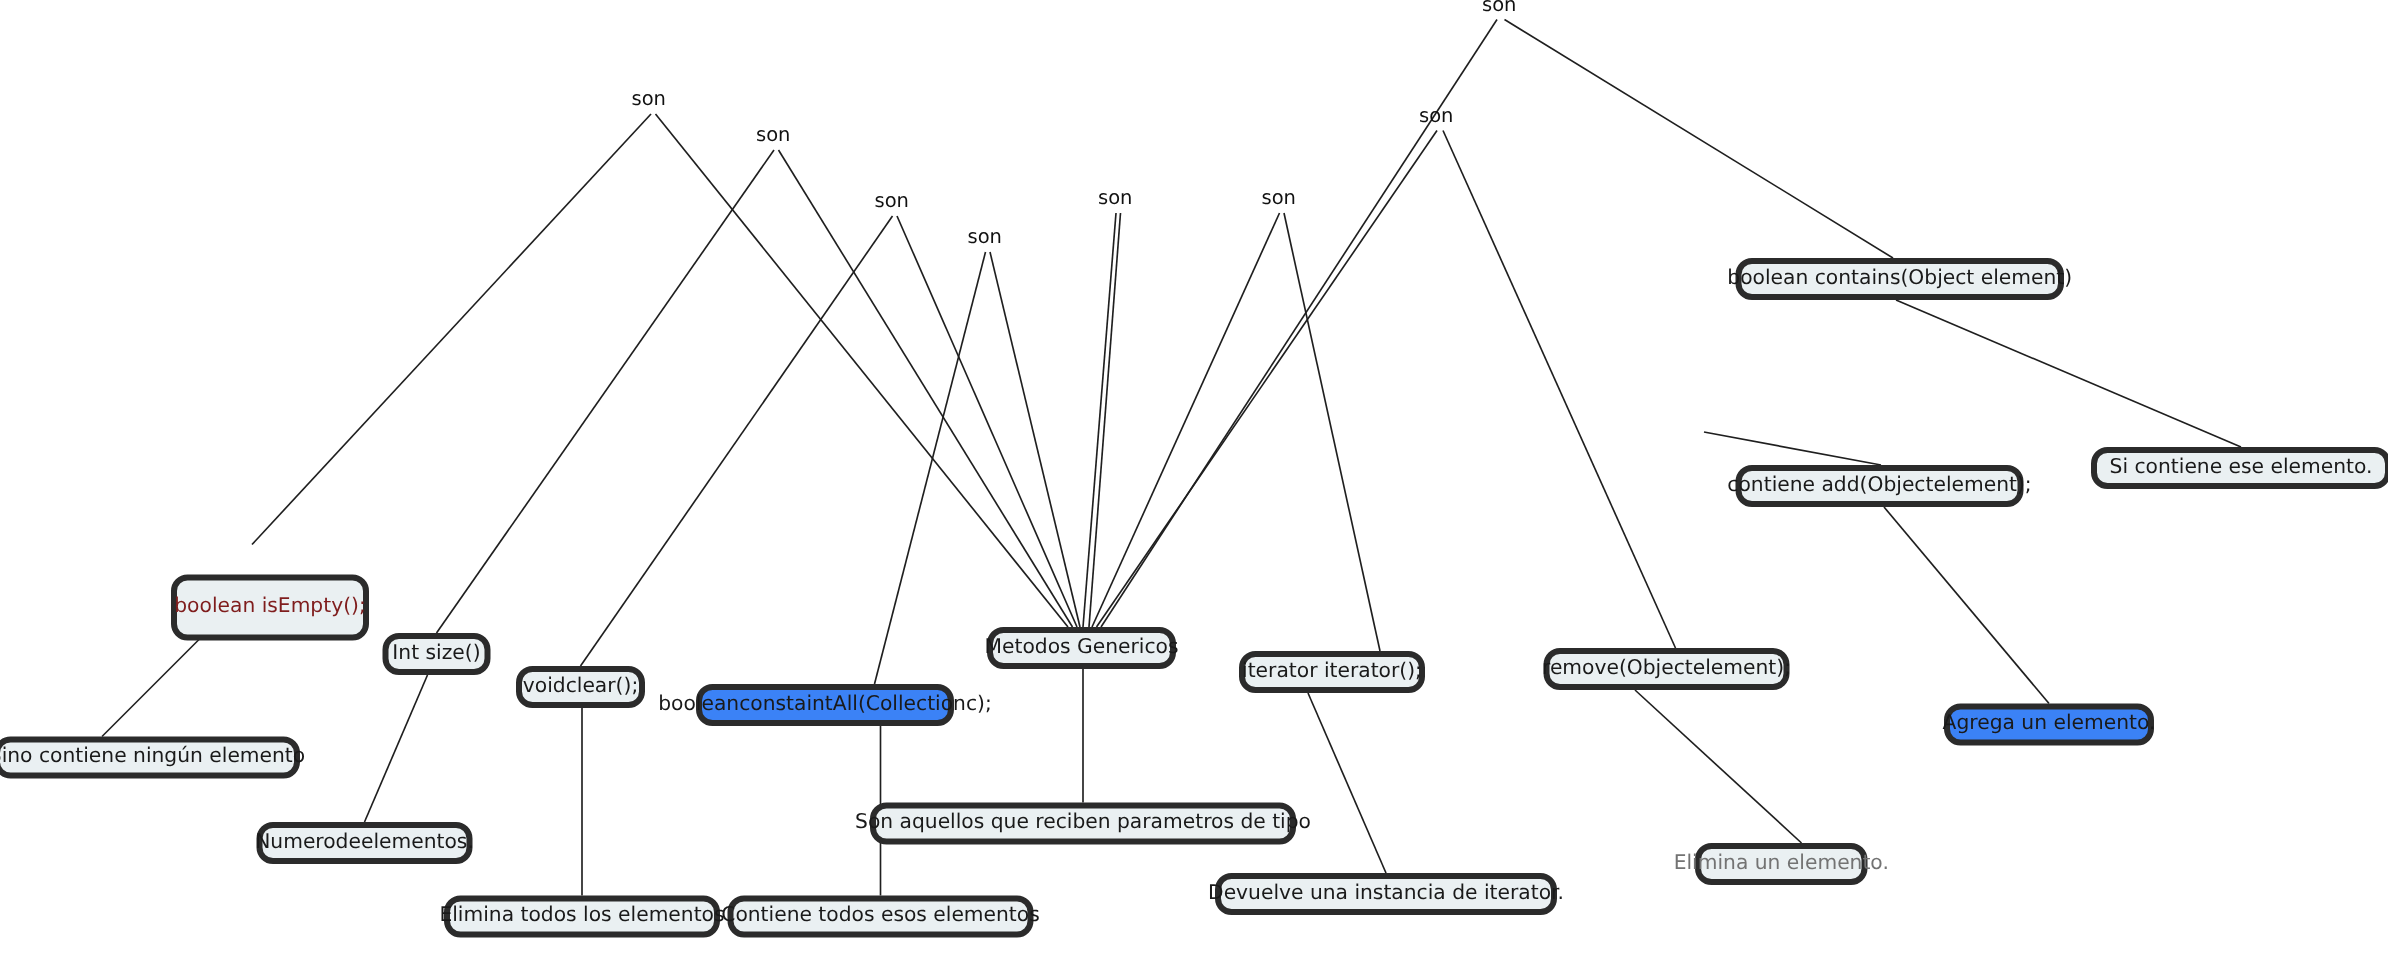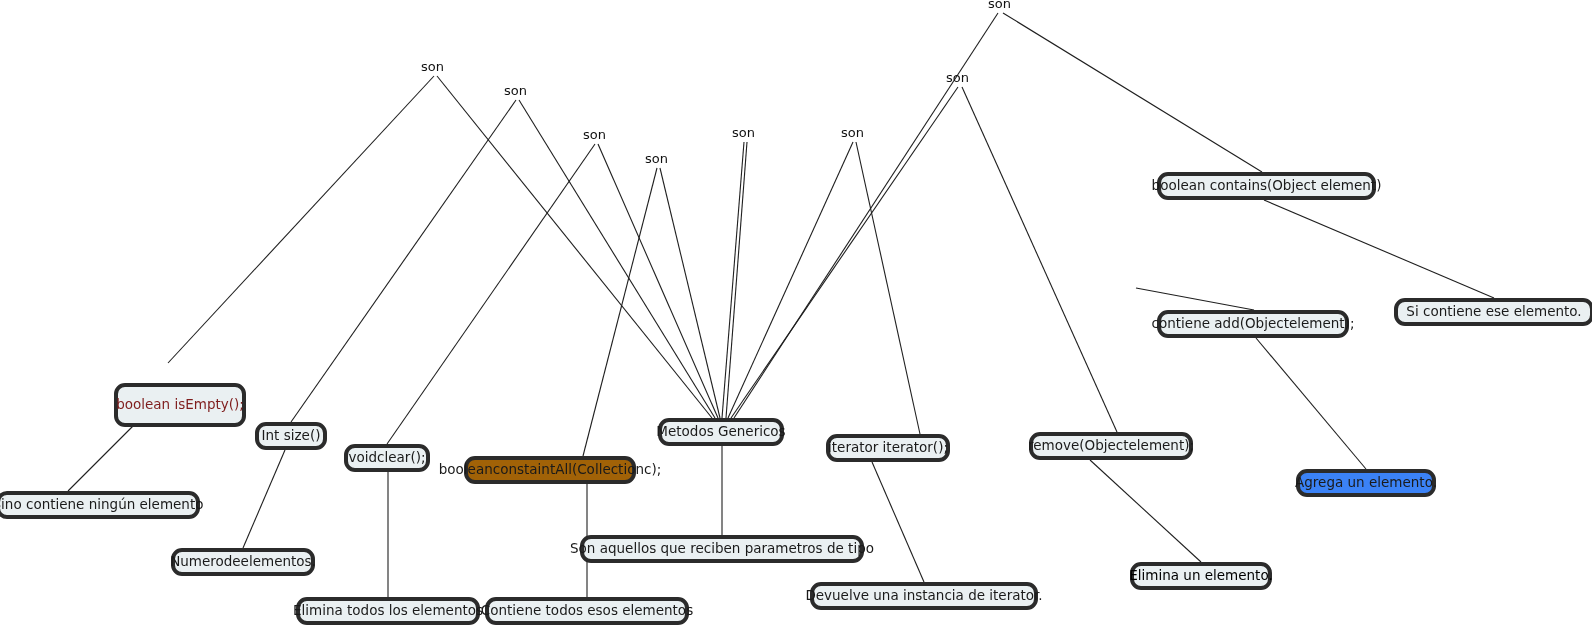--- a/index.html
+++ b/index.html
@@ -90,27 +90,27 @@
   </svg>
 
   <div id="nodes">
       <div class="node" style="left: 658px; top: 418px; width: 126px; height: 28px; background: rgb(234, 240, 242); border-color: rgb(43, 43, 43); color: rgb(26, 26, 26);">Metodos Genericos</div>
       <div class="node" style="left: 114px; top: 383px; width: 132px; height: 44px; background: rgb(234, 240, 242); border-color: rgb(43, 43, 43); color: #7f1d1d;">boolean isEmpty();</div>
       <div class="node" style="left: -4px; top: 491px; width: 204px; height: 28px; background: rgb(234, 240, 242); border-color: rgb(43, 43, 43); color: rgb(26, 26, 26);">Sino contiene ningún elemento</div>
       <div class="node" style="left: 255px; top: 422px; width: 72px; height: 28px; background: rgb(234, 240, 242); border-color: rgb(43, 43, 43); color: rgb(26, 26, 26); text-align: right;">Int size()</div>
       <div class="node" style="left: 171px; top: 548px; width: 144px; height: 28px; background: rgb(234, 240, 242); border-color: rgb(43, 43, 43); color: rgb(26, 26, 26);">Numerodeelementos.</div>
       <div class="node" style="left: 344px; top: 444px; width: 86px; height: 28px; background: rgb(234, 240, 242); border-color: rgb(43, 43, 43); color: rgb(26, 26, 26);">voidclear();</div>
       <div class="node" style="left: 296px; top: 597px; width: 184px; height: 28px; background: rgb(234, 240, 242); border-color: rgb(43, 43, 43); color: rgb(26, 26, 26);">Elimina todos los elementos</div>
-      <div class="node" style="left: 464px; top: 456px; width: 172px; height: 28px; background: #a16207; border-color: rgb(43, 43, 43); color: rgb(26, 26, 26);">booleanconstaintAll(Collectionc);</div>
+      <div class="node" style="left: 464px; top: 456px; width: 172px; height: 28px; background: #3b82f6; border-color: rgb(43, 43, 43); color: rgb(26, 26, 26);">booleanconstaintAll(Collectionc);</div>
       <div class="node" style="left: 485px; top: 597px; width: 204px; height: 28px; background: rgb(234, 240, 242); border-color: rgb(43, 43, 43); color: rgb(26, 26, 26); text-align: right;">Contiene todos esos elementos</div>
       <div class="node" style="left: 580px; top: 535px; width: 284px; height: 28px; background: rgb(234, 240, 242); border-color: rgb(43, 43, 43); color: rgb(26, 26, 26);">Son aquellos que reciben parametros de tipo</div>
       <div class="node" style="left: 826px; top: 434px; width: 124px; height: 28px; background: rgb(234, 240, 242); border-color: rgb(43, 43, 43); color: rgb(26, 26, 26);">iterator iterator();</div>
       <div class="node" style="left: 810px; top: 582px; width: 228px; height: 28px; background: rgb(234, 240, 242); border-color: rgb(43, 43, 43); color: rgb(26, 26, 26);">Devuelve una instancia de iterator.</div>
       <div class="node" style="left: 1029px; top: 432px; width: 164px; height: 28px; background: rgb(234, 240, 242); border-color: rgb(43, 43, 43); color: rgb(26, 26, 26);">remove(Objectelement);</div>
-      <div class="node" style="left: 1130px; top: 562px; width: 142px; height: 28px; background: rgb(234, 240, 242); border-color: rgb(43, 43, 43); color: #000000;">Elimina un elemento.</div>
+      <div class="node" style="left: 1130px; top: 562px; width: 115px; height: 28px; background: rgb(234, 240, 242); border-color: rgb(43, 43, 43); color: #737373;">Elimina un elemento.</div>
       <div class="node" style="left: 1157px; top: 172px; width: 219px; height: 28px; background: rgb(234, 240, 242); border-color: rgb(43, 43, 43); color: rgb(26, 26, 26);">boolean contains(Object element)</div>
       <div class="node" style="left: 1394px; top: 298px; width: 200px; height: 28px; background: rgb(234, 240, 242); border-color: rgb(43, 43, 43); color: rgb(26, 26, 26);">Si contiene ese elemento.</div>
       <div class="node" style="left: 1157px; top: 310px; width: 192px; height: 28px; background: rgb(234, 240, 242); border-color: rgb(43, 43, 43); color: rgb(26, 26, 26);">contiene add(Objectelement);</div>
       <div class="node" style="left: 1296px; top: 469px; width: 140px; height: 28px; background: #3b82f6; border-color: rgb(43, 43, 43); color: rgb(26, 26, 26);">Agrega un elemento.</div>
     </div>
   <div id="edge-labels">
       <div class="edge-label" style="left: 421px; top: 60px;">son</div>
       <div class="edge-label" style="left: 504px; top: 84px;">son</div>
       <div class="edge-label" style="left: 583px; top: 128px;">son</div>
       <div class="edge-label" style="left: 645px; top: 152px;">son</div>

